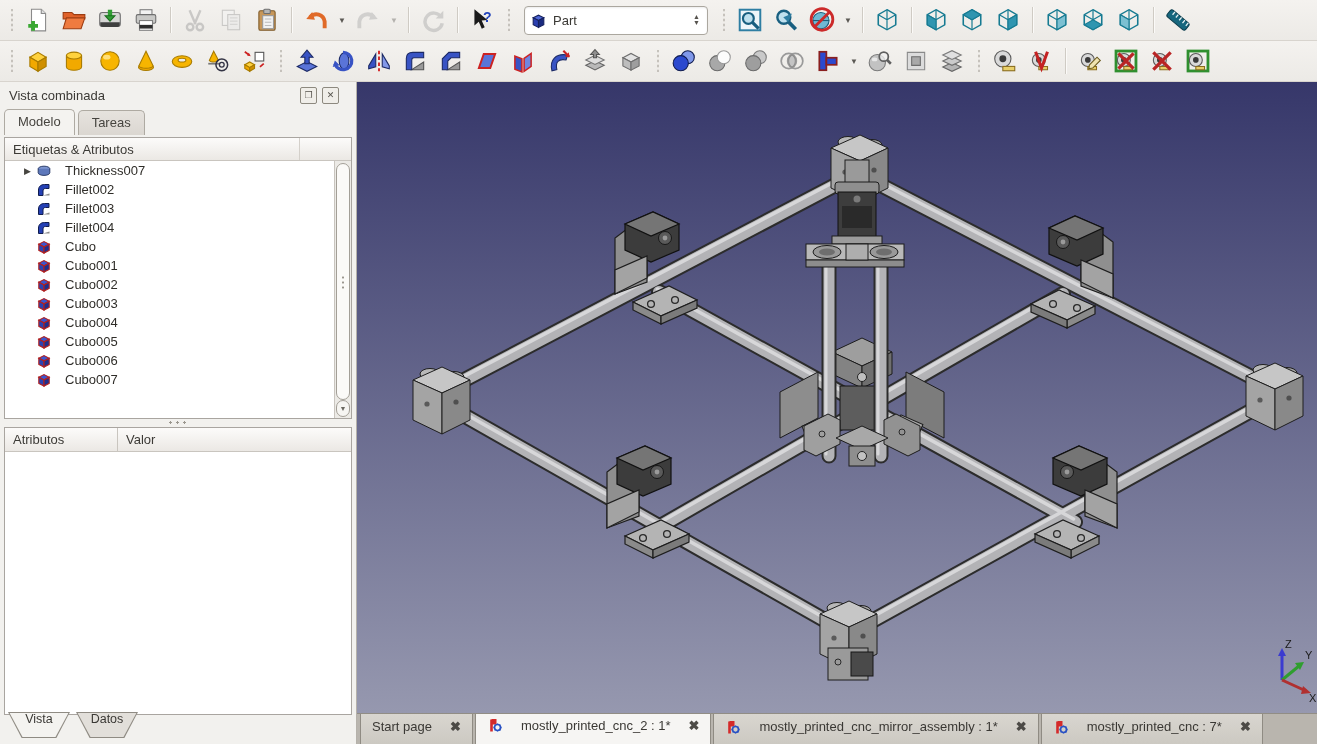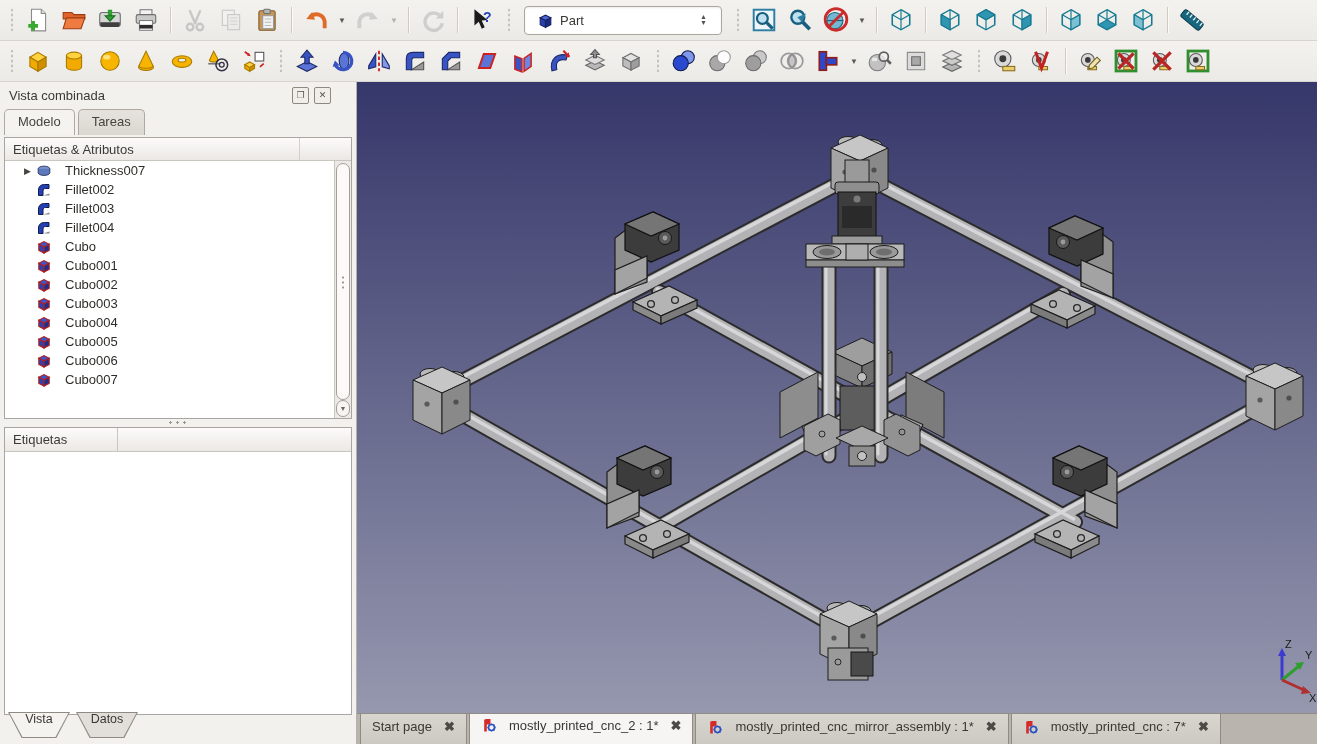--- a/index.html
+++ b/index.html
@@ -16,34 +16,34 @@
   .tbtn svg{width:26px;height:26px}
   .tbtn.disabled{opacity:.45;filter:grayscale(55%)}
   .sep{width:1px;height:26px;background:#cfcbc4;box-shadow:1px 0 0 #fbfaf8;margin:0 5px;flex:0 0 auto}
   .handle{width:7px;height:22px;margin:0 4px;flex:0 0 auto;
           background-image:radial-gradient(circle,#b4b0a9 1px,transparent 1.2px);
           background-size:4px 5px;background-position:center;background-repeat:repeat-y}
   .ddbtn{width:14px;height:30px;display:flex;align-items:center;justify-content:center;
          font-size:8px;color:#5b5954;flex:0 0 auto}
   .ddbtn.disabled{opacity:.4}
   .combo{display:flex;align-items:center;gap:6px;background:#fff;border:1px solid #aba79f;
-         border-radius:4px;height:27px;width:172px;padding:0 12px;margin:0 6px;flex:0 0 auto;
+         border-radius:4px;height:27px;width:172px;padding:0 5px;margin:0 6px;flex:0 0 auto;
          box-shadow:inset 0 1px 2px rgba(0,0,0,.08)}
   .combo svg{width:17px;height:17px}
   .combo .cval{flex:1}
   .combo .spin{display:flex;flex-direction:column;line-height:6px;font-size:7px;color:#55524d;padding-right:2px}
 
   
   .main{display:flex;flex:1 1 auto;min-height:0}
   .sidebar{position:relative;width:356px;flex:0 0 356px;background:#f2f1ee;border-right:1px solid #b5b1aa}
-  .panel-title{position:absolute;top:0;left:0;right:16px;height:26px;display:flex;align-items:center;padding:0 9px}
+  .panel-title{position:absolute;top:0;left:0;right:8px;height:26px;display:flex;align-items:center;padding:0 9px}
   .panel-title .t{flex:1;color:#3c3a36}
   .winbtn{width:15px;height:15px;border:1px solid #8d897f;border-radius:2px;background:#f0eee9;
           display:flex;align-items:center;justify-content:center;font-size:9px;color:#55524c;margin-left:5px}
-  .panel-tabs{position:absolute;top:27px;left:4px;right:4px;height:26px;display:flex;}
+  .panel-tabs{position:absolute;top:27px;left:4px;right:4px;height:26px;display:flex;align-items:flex-end}
   .ptab{padding:4px 13px 5px;border:1px solid #aeaaa2;border-bottom:none;border-radius:5px 5px 0 0;
         background:linear-gradient(#e6e3de,#dbd7d1);color:#46443f;margin-right:3px;position:relative}
   .ptab.active{background:#f4f3f0;z-index:2;padding-bottom:6px}
   .tree-wrap{position:absolute;top:55px;left:4px;right:4px;height:280px;background:#fff;
              border:1px solid #a9a5a0;overflow:hidden}
   .tree-header{height:22px;background:linear-gradient(#fcfbfa,#ebe8e4);border-bottom:1px solid #c9c5bf;
                display:flex;align-items:center;padding:0 8px;color:#3c3a36}
   .tree-header .hcell{width:286px;border-right:1px solid #d4d0ca;height:100%;display:flex;align-items:center}
   .tree-body{position:absolute;top:23px;left:0;right:16px;bottom:0;overflow:hidden}
   .trow{height:19px;display:flex;align-items:center;padding-left:14px;white-space:nowrap}
@@ -77,21 +77,21 @@
   .btab.active .shape2{background:#f4f3f0}
   .btab .lbl{position:relative;z-index:2;font-size:12.5px;color:#3a3834;padding:0 10px}
 
   
   .right{flex:1;display:flex;flex-direction:column;min-width:0}
   .viewport{position:relative;height:631px;flex:0 0 631px;overflow:hidden}
   .viewport svg{display:block}
 
   .doc-tabbar{flex:1;background:#b9b5ae;border-top:1px solid #918d85;display:flex;align-items:flex-end;
               padding-left:3px;gap:2px;overflow:hidden}
-  .dtab{height:27px;display:flex;align-items:center;gap:12px;padding:4px 11px;
+  .dtab{height:27px;display:flex;align-items:center;gap:18px;padding:4px 11px;
         background:linear-gradient(#dbd8d2,#ccc9c2);border:1px solid #8f8b83;border-bottom:none;
         border-radius:4px 4px 0 0;color:#3a3834;white-space:nowrap}
   .dtab.active{background:#f6f5f3;height:30px}
   .dtab svg{width:16px;height:16px}
   .dtab .x{color:#4c4a46;font-weight:bold;font-size:13px;line-height:1}
 </style>
 </head>
 <body>
 
 <div class="app">
@@ -654,21 +654,22 @@
           <div class="vstep">▼</div>
         </div>
       </div>
 
       <div class="splitter">
           <div class="dots"></div>
         </div>
 
       <div class="props">
         <div class="props-header">
-          <div class="pcell c0">Etiquetas</div>
+          <div class="pcell c0">Atributos</div>
+          <div class="pcell c1">Valor</div>
         </div>
       </div>
 
       <div class="bottom-tabs" id="btabs">
           <div class="btab active">
             <div class="shape"></div>
             <div class="shape2"></div>
             <span class="lbl">Vista</span>
           </div>
           <div class="btab">

